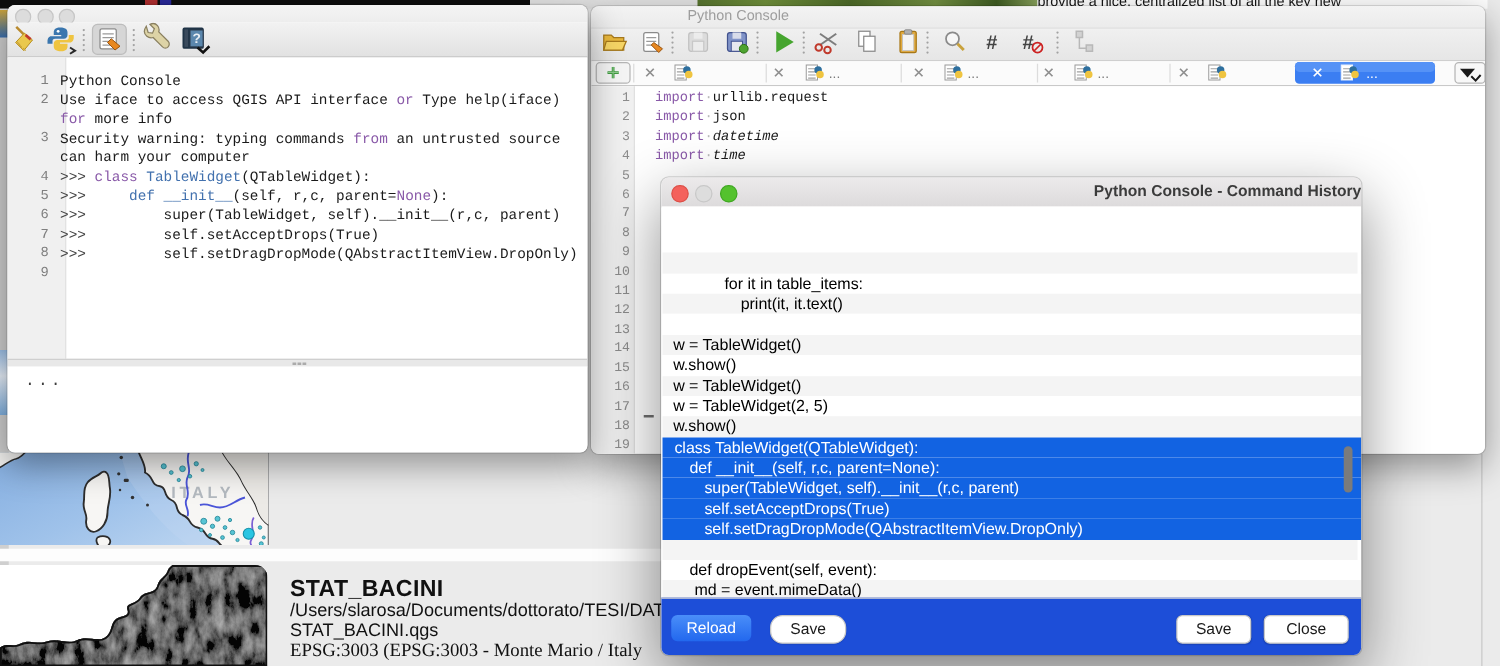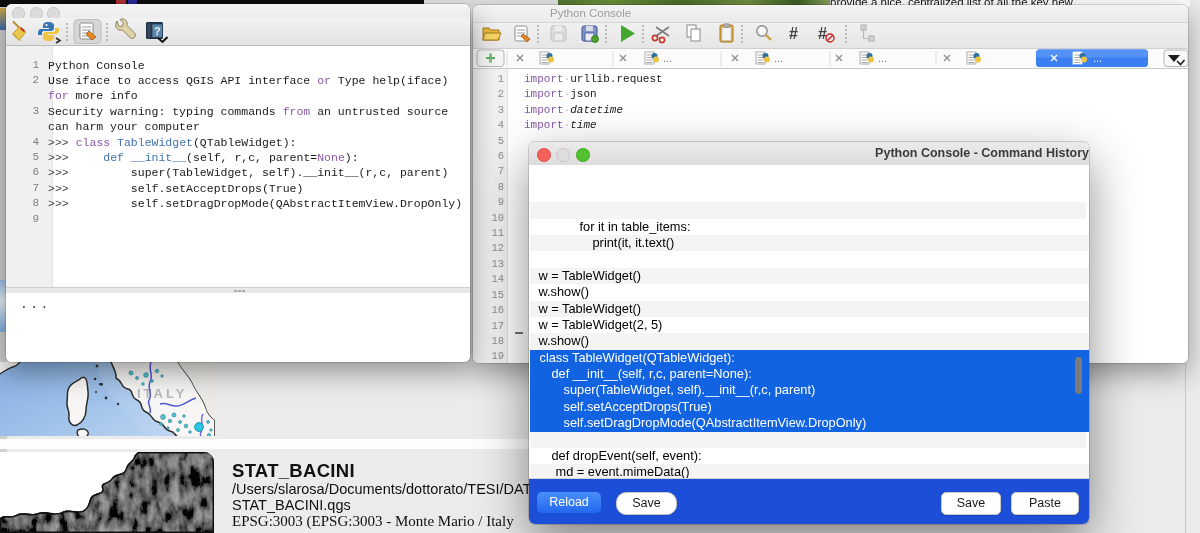--- a/index.html
+++ b/index.html
@@ -445,15 +445,15 @@
       <div style="position:absolute;left:0.5px;top:282.89000000000004px;width:556px;height:16.37px;background:#ffffff;color:#000;line-height:16.37px;padding-left:22px;white-space:nowrap;">def dropEvent(self, event):</div>
       <div style="position:absolute;left:0.5px;top:299.26000000000005px;width:556px;height:16.37px;background:#f4f4f4;color:#000;line-height:16.37px;padding-left:26px;white-space:nowrap;">md = event.mimeData()</div>
     </div>
 
   <div class="abs" style="left:546px;top:215px;width:7px;height:37px;background:#7b7b7b;border-radius:3.5px;"></div>
 
   <div class="abs" style="left:0;top:336px;width:560px;height:46px;background:#1d4ed8;border-top:1px solid #d4d4d4;">
     <div class="abs" style="left:8px;top:13px;width:64px;height:21px;background:linear-gradient(#4a8ef9,#2268ee);border-radius:5px;color:#fff;font-size:12.5px;text-align:center;line-height:21px;">Reload</div>
     <div class="abs" style="left:87px;top:13px;width:59px;height:21px;background:#fff;border:0.5px solid #c8c8c8;border-radius:10px;color:#1a1a1a;font-size:12.5px;text-align:center;line-height:20px;box-shadow:0 0.5px 1px rgba(0,0,0,0.15);">Save</div>
     <div class="abs" style="left:412px;top:13px;width:58px;height:21px;background:#fff;border:0.5px solid #c8c8c8;border-radius:5px;color:#1a1a1a;font-size:12.5px;text-align:center;line-height:20px;box-shadow:0 0.5px 1px rgba(0,0,0,0.15);">Save</div>
-    <div class="abs" style="left:482px;top:13px;width:66px;height:21px;background:#fff;border:0.5px solid #c8c8c8;border-radius:5px;color:#1a1a1a;font-size:12.5px;text-align:center;line-height:20px;box-shadow:0 0.5px 1px rgba(0,0,0,0.15);">Paste</div>
+    <div class="abs" style="left:482px;top:13px;width:66px;height:21px;background:#fff;border:0.5px solid #c8c8c8;border-radius:5px;color:#1a1a1a;font-size:12.5px;text-align:center;line-height:20px;box-shadow:0 0.5px 1px rgba(0,0,0,0.15);">Close</div>
   </div>
 </div>
 
 </body></html>

